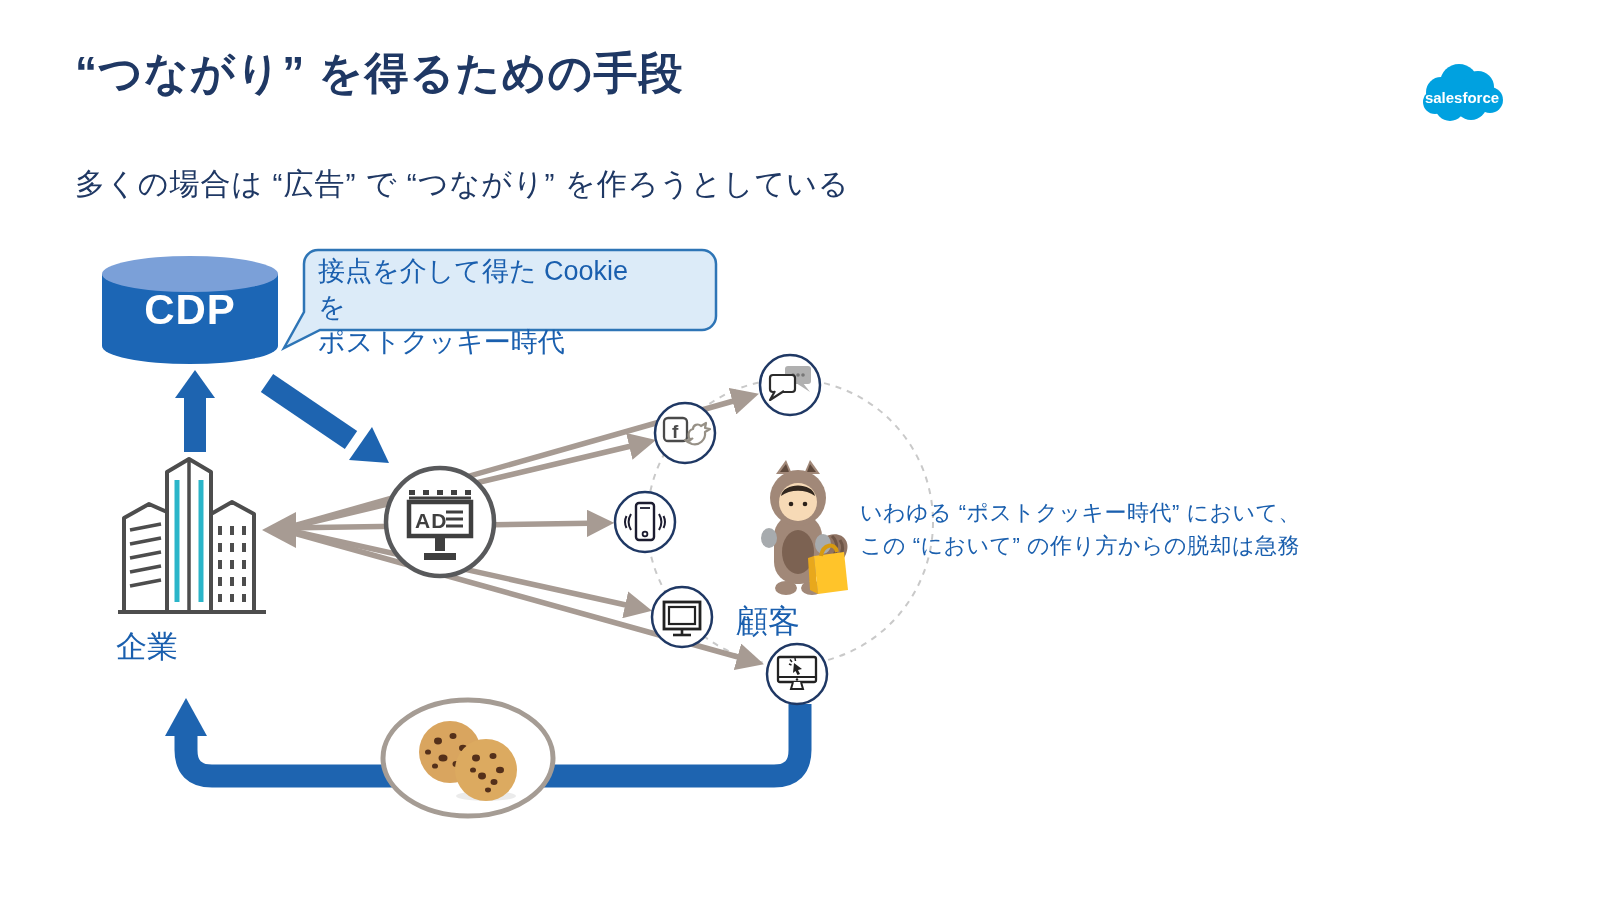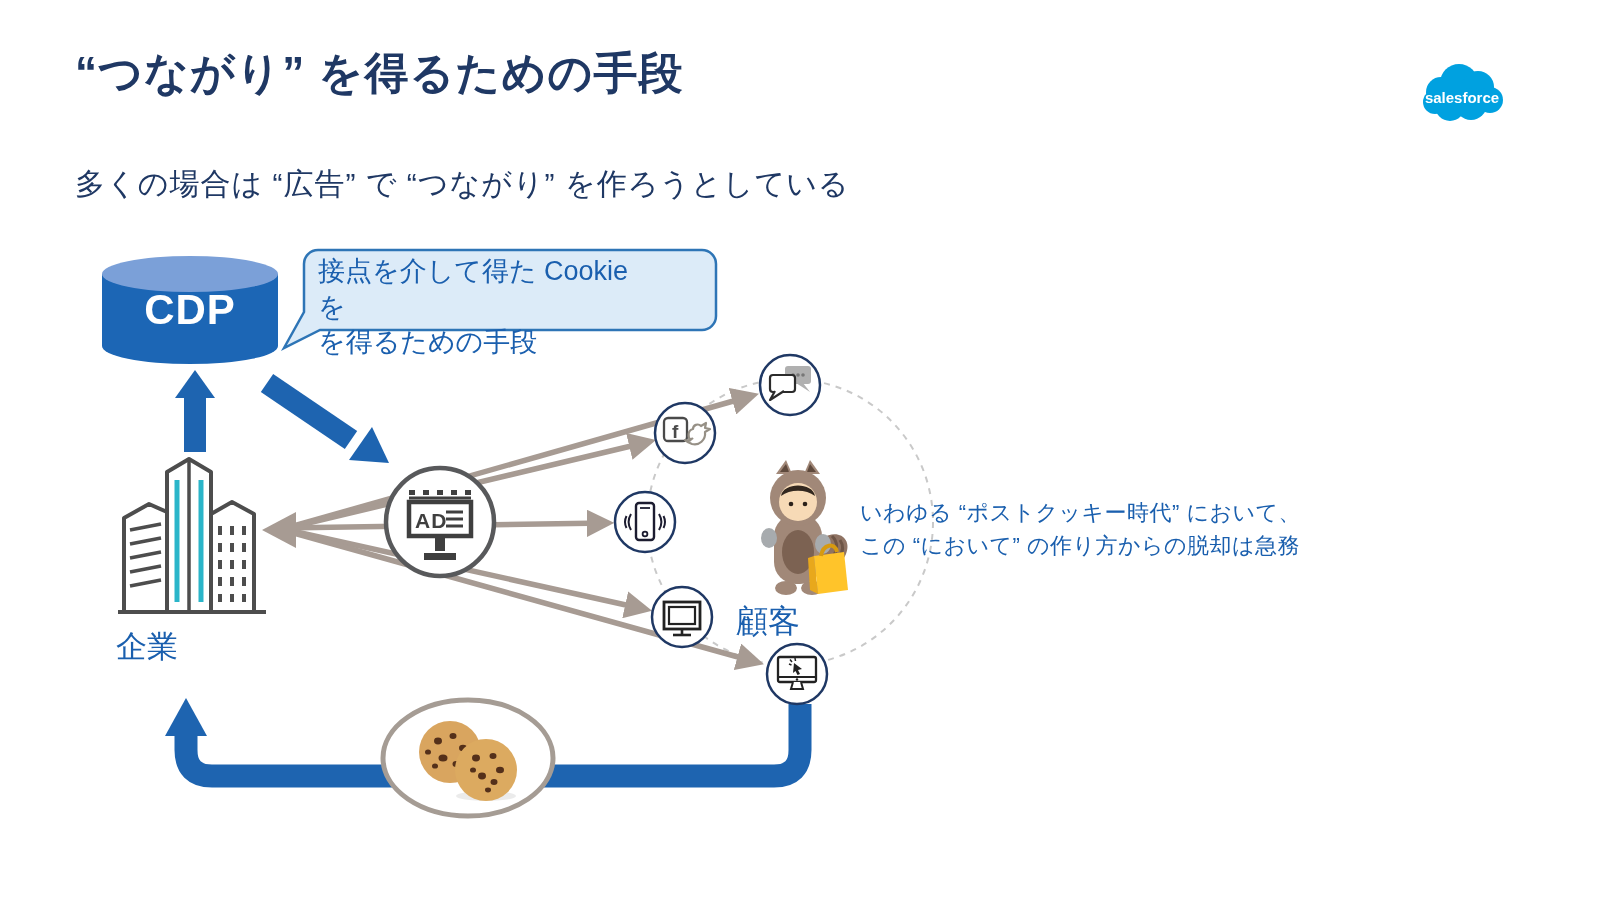--- a/index.html
+++ b/index.html
@@ -102,21 +102,21 @@
     </svg>
     <div class="abs cdp-label">CDP</div>
   </div>
 
   <div class="abs bubble">
     <svg width="440" height="106" viewBox="0 0 440 106">
       <path d="M40,4 H424 A14,14 0 0 1 438,18 V70 A14,14 0 0 1 424,84 H42 L6,102 L26,66 V18 A14,14 0 0 1 40,4 Z" fill="#DCEBF8" stroke="#2E75B6" stroke-width="2.5"></path>
     </svg>
     <div class="abs bubble-text">
       <div>接点を介して得た Cookie を</div>
-      <div>を得るための手段</div>
+      <div>ポストクッキー時代</div>
     </div>
   </div>
 
   <svg class="abs building" viewBox="0 0 152 166">
     <g stroke="#4D4D4D" stroke-width="4" fill="#ffffff" stroke-linejoin="round">
       <path d="M8,162 V68 L33,54 L51,62 V162 Z"></path>
       <g stroke-width="3.5">
         <line x1="14" y1="80" x2="45" y2="74"></line>
         <line x1="14" y1="94" x2="45" y2="88"></line>
         <line x1="14" y1="108" x2="45" y2="102"></line>

